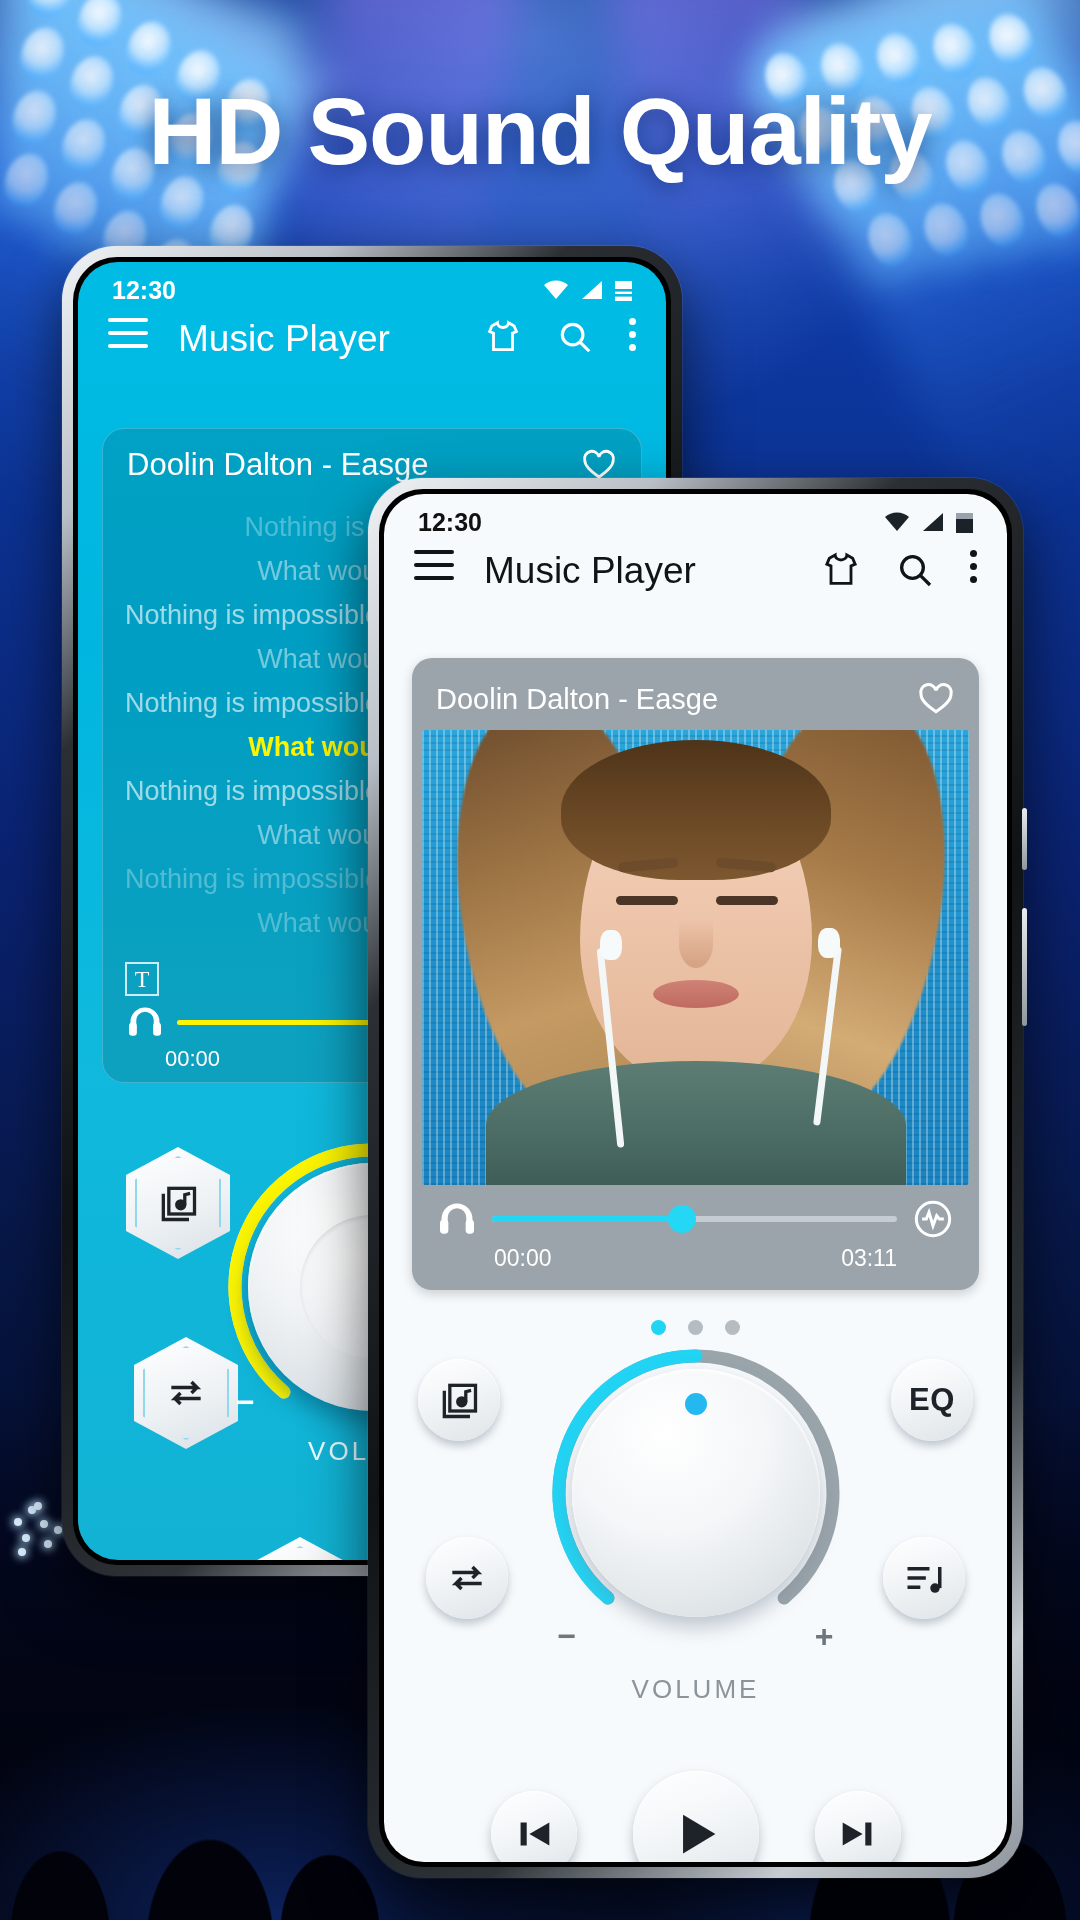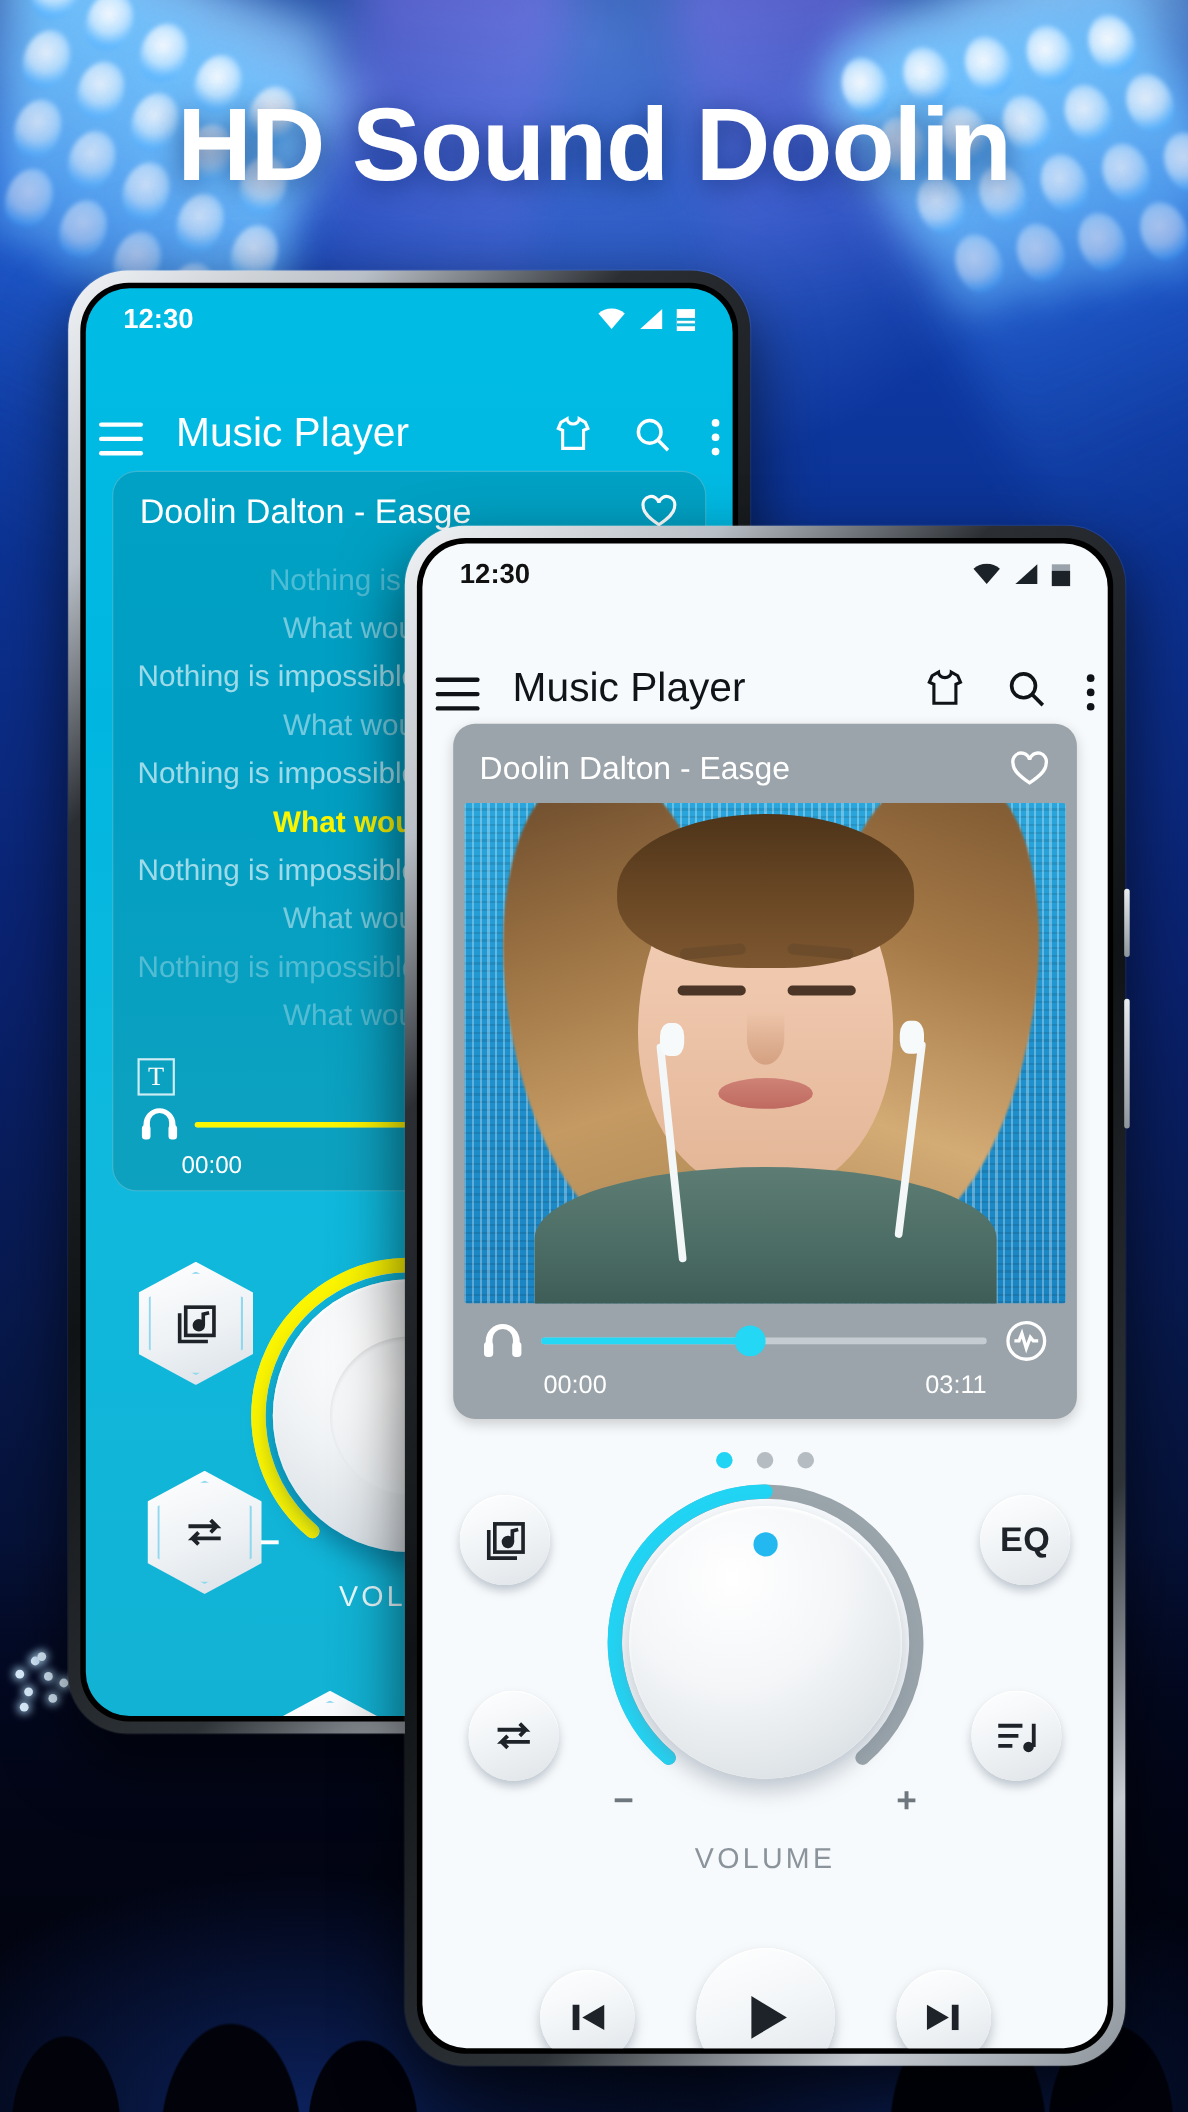--- a/index.html
+++ b/index.html
@@ -119,21 +119,21 @@
   }
   .statusbar.dark { color:#111; }
   .statusbar.light { color:#fff; }
   .sb-icons { display:flex; align-items:center; gap:11px; }
   .ic-wifi { width:26px; height:20px; }
   .ic-sig  { width:24px; height:20px; }
   .ic-batt { width:17px; height:22px; }
 
   
   .appbar {
-    height:96px; display:flex; align-items:flex-end; padding:0 12px;
+    height:96px; display:flex; align-items:flex-start; padding:0 30px;
   }
   .hamburger { width:40px; height:30px; display:flex; flex-direction:column; justify-content:space-between; cursor:pointer; }
   .hamburger span { display:block; height:4px; border-radius:2px; background:currentColor; }
   .app-title { font-size:37px; margin-left:30px; flex:1; }
   .appbar .act { margin-left:34px; display:flex; align-items:center; }
   .kebab { width:8px; display:flex; flex-direction:column; gap:6px; align-items:center; }
   .kebab i { width:7px; height:7px; border-radius:50%; background:currentColor; display:block; }
   .appbar.dark { color:#101418; }
   .appbar.light { color:#ffffff; }
 
@@ -370,21 +370,21 @@
       <i style="left: 14px; top: 6px;"></i>
       <i style="left: 26px; top: 20px;"></i>
       <i style="left: 8px; top: 34px;"></i>
       <i style="left: 30px; top: 40px;"></i>
       <i style="left: 20px; top: 2px;"></i>
       <i style="left: 40px; top: 26px;"></i>
       <i style="left: 4px; top: 48px;"></i>
     </div>
 </div>
 
-<div class="headline">HD Sound Doolin</div>
+<div class="headline">HD Sound Quality</div>
 
 <div class="phone" id="phone-back">
   <div class="side-btn" style="right:-4px; top:300px; height:58px;"></div>
   <div class="side-btn" style="right:-4px; top:390px; height:110px;"></div>
   <div class="phone-inner">
     <div class="screen">
 
       <div class="statusbar light">
         <span>12:30</span>
         <span class="sb-icons">

